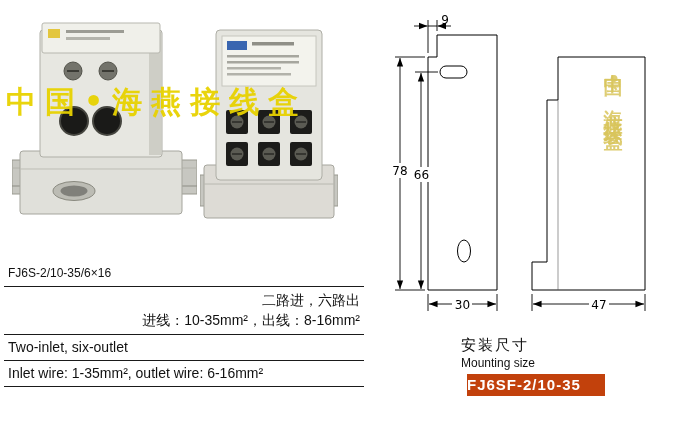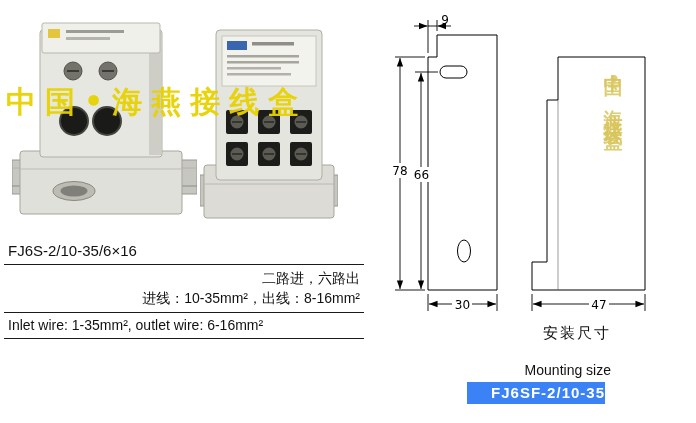--- a/index.html
+++ b/index.html
@@ -20,32 +20,32 @@
   .watermark-v {
     position:absolute; left:601px; top:58px; height:262px;
     writing-mode:vertical-rl; text-orientation:upright;
     font-size:19px; font-weight:bold; letter-spacing:5px;
     color:rgba(216,196,90,.85);
     font-family:"DejaVu Sans",sans-serif; pointer-events:none;
   }
 
   .spec-table { position:absolute; left:4px; top:239px; width:360px; color:#111; }
   .spec-row { border-bottom:1px solid #1a1a1a; padding:3px 4px 4px; font-size:14px; line-height:18px; }
-  .spec-row.model { font-size:15px; }
+  .spec-row.model { font-size:12px;margin-top:22px; }
   .spec-line { font-size:14px; line-height:20px;text-align:right; }
 
   .drawing-svg { position:absolute; left:385px; top:10px; }
   .drawing-svg text { font-family:"DejaVu Sans",sans-serif; font-size:12px; fill:#000; stroke:none; }
 
-  .caption-block { position:absolute; left:461px; top:324px; width:150px; text-align:right; color:#111; }
+  .caption-block { position:absolute; left:461px; top:336px; width:150px; text-align:left; color:#111; }
   .caption-cn { font-size:15px; letter-spacing:2px; }
-  .caption-en { font-size:14px; margin-top:19px; }
+  .caption-en { font-size:12px; margin-top:1px; }
   .badge {
     margin:4px 6px 0; height:22px; line-height:22px;
-    background:#3b82f6; color:#fff; font-weight:bold;
+    background:#c2410c; color:#fff; font-weight:bold;
     font-size:15px; letter-spacing:1px;
   }
 </style>
 </head>
 <body>
 
 <div class="canvas">
 
   <svg id="photo1" class="photo-svg" width="185" height="215" viewBox="0 0 185 215">
     <g>
@@ -116,20 +116,21 @@
   </svg>
 
   <div class="watermark-h">中国•海燕接线盒</div>
 
   <div class="spec-table">
     <div class="spec-row model">FJ6S-2/10-35/6×16</div>
     <div class="spec-row">
       <div class="spec-line">二路进，六路出</div>
       <div class="spec-line">进线：10-35mm²，出线：8-16mm²</div>
     </div>
+    <div class="spec-row">Two-inlet, six-outlet</div>
     <div class="spec-row">Inlet wire: 1-35mm², outlet wire: 6-16mm²</div>
   </div>
 
   <svg class="drawing-svg" width="300" height="315" viewBox="0 0 300 315">
     <defs>
       <marker id="arr" viewBox="0 0 10 10" refX="9.5" refY="5" markerWidth="10" markerHeight="10" orient="auto-start-reverse">
         <path d="M0,1.5 L9.5,5 L0,8.5 Z" fill="#000"></path>
       </marker>
     </defs>
 

